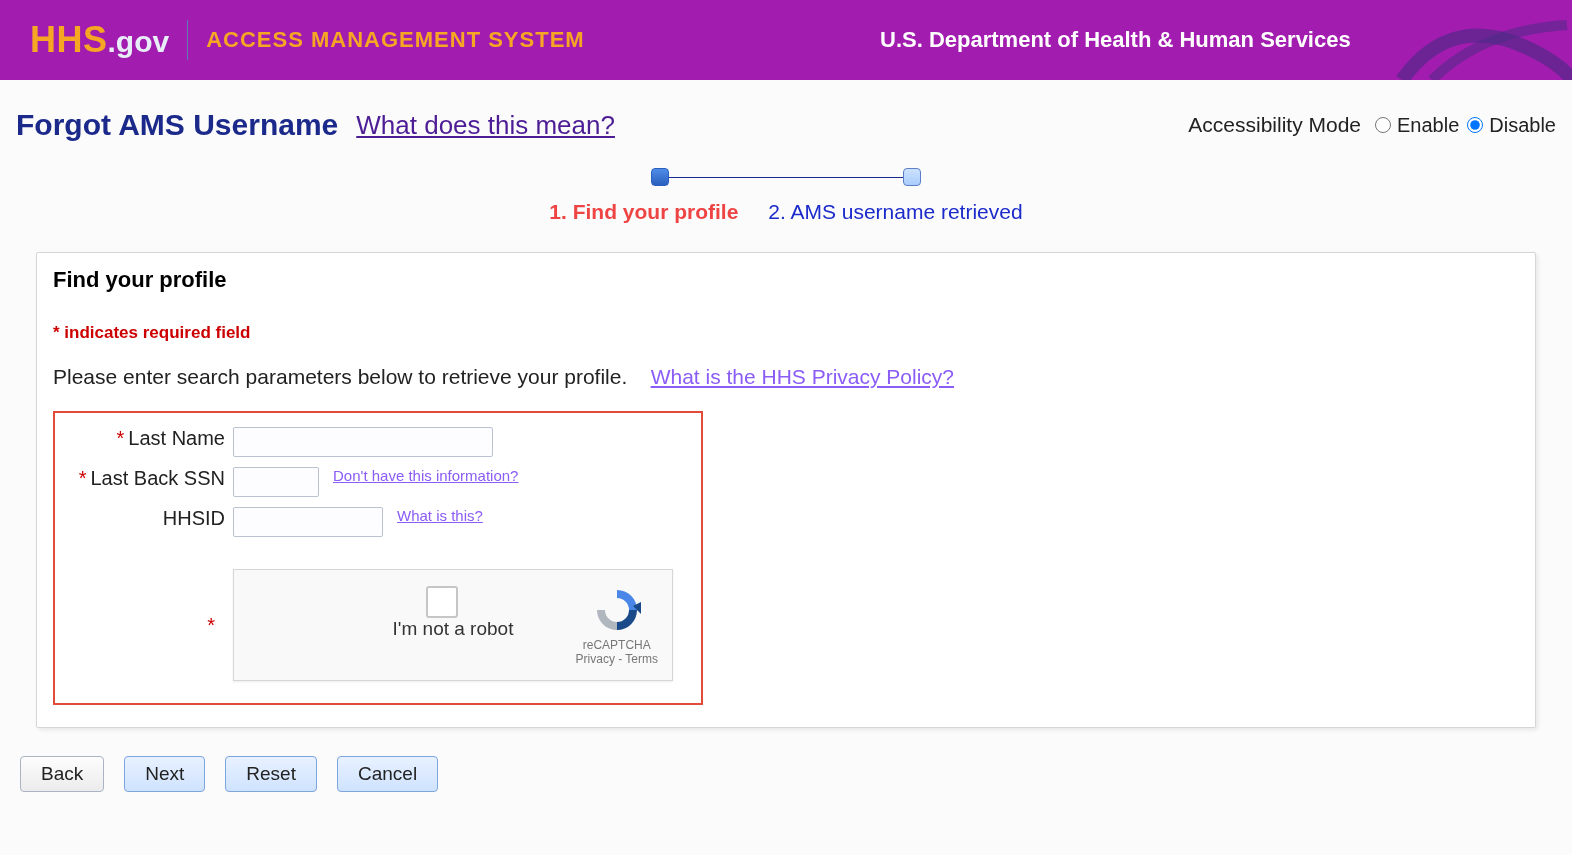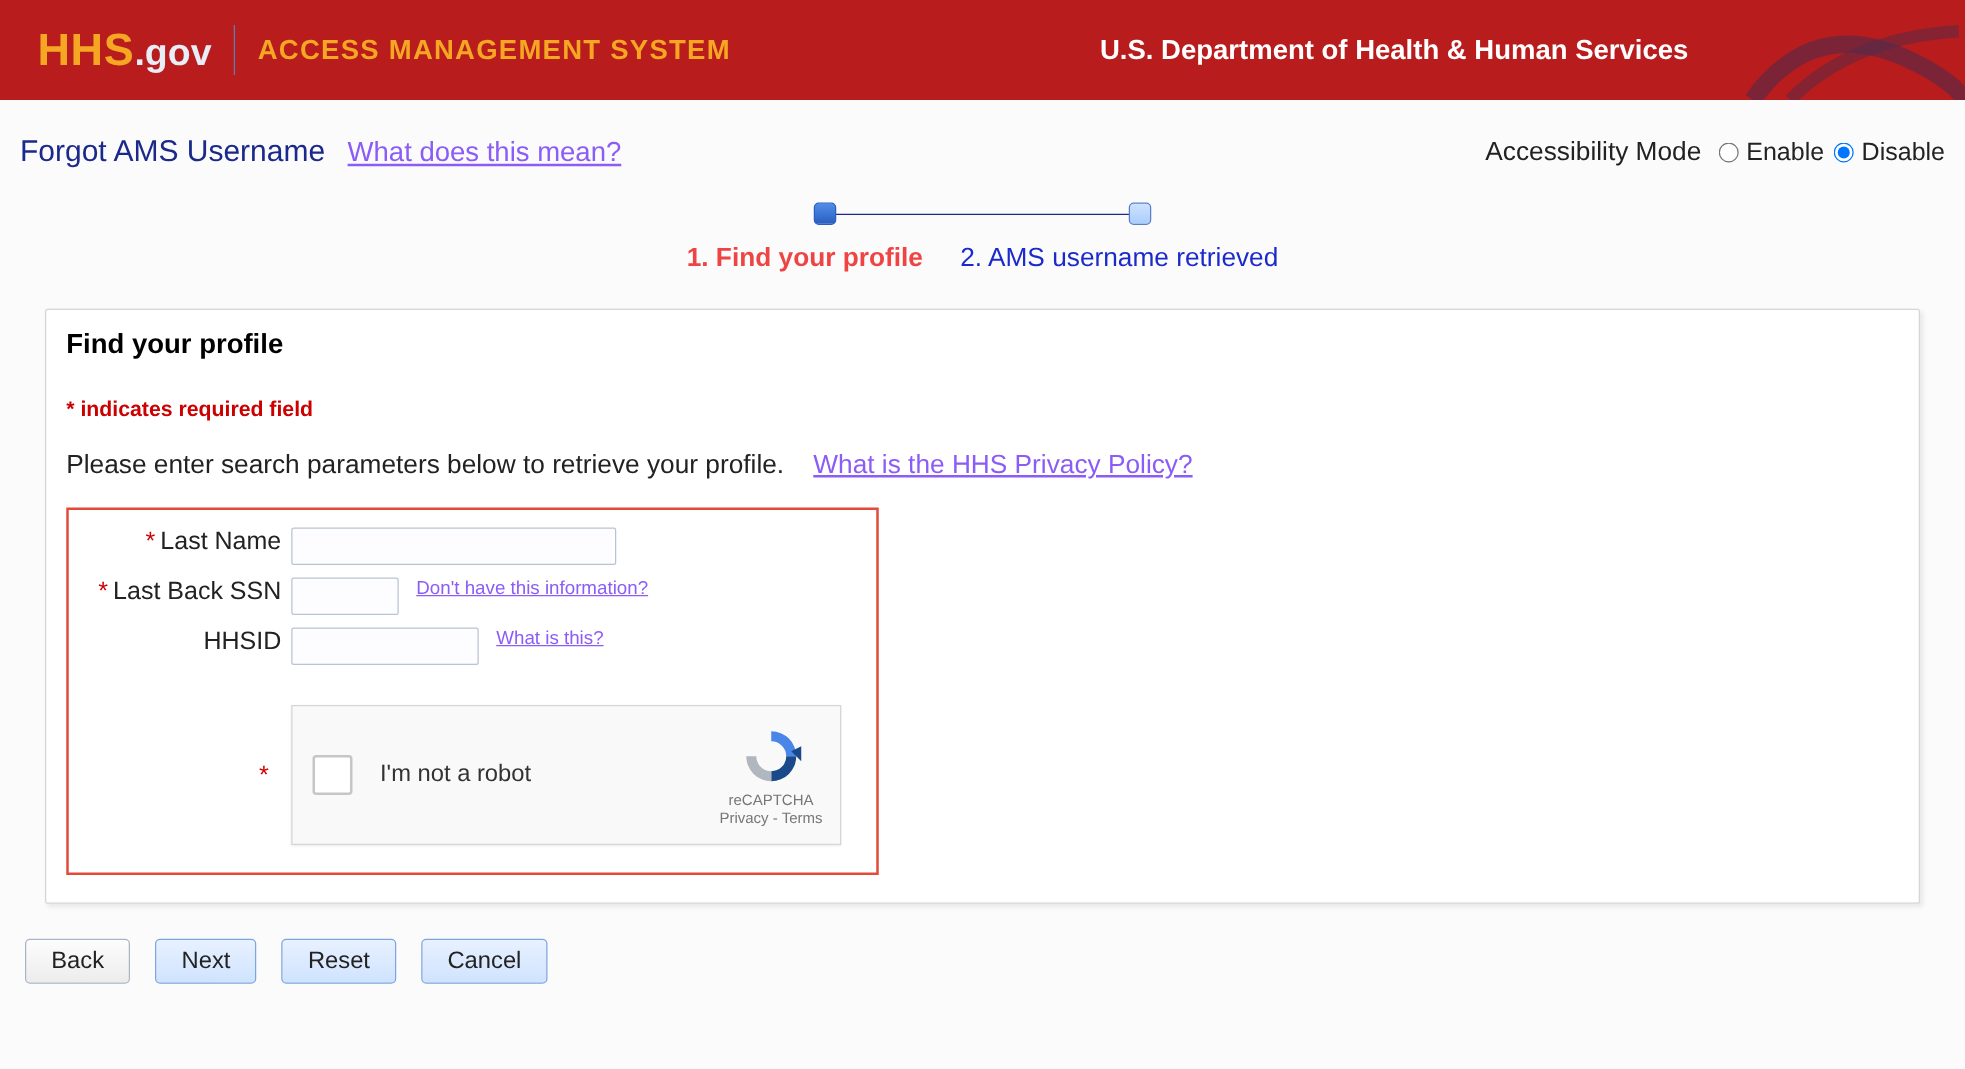--- a/index.html
+++ b/index.html
@@ -1,29 +1,29 @@
 <!DOCTYPE html>
 <html><head>
 <meta charset="utf-8">
 <style>
   * { box-sizing: border-box; margin: 0; padding: 0; }
   body { font-family: Arial, Helvetica, sans-serif; background: #fbfbfc; color: #222; width: 1572px; }
-  .header { background: #b91c1c; height: 80px; display: flex; align-items: center; padding: 0 30px; position: relative; overflow: hidden; }
+  .header { background: #a21caf; height: 80px; display: flex; align-items: center; padding: 0 30px; position: relative; overflow: hidden; }
   .header-logo { display: flex; align-items: baseline; }
   .hhs { font-size: 36px; font-weight: bold; color: #f5a623; letter-spacing: 0.5px; }
   .gov { font-size: 30px; font-weight: bold; color: #e8eef7; }
   .header-divider { width: 1px; height: 40px; background: #5a7fb0; margin: 0 18px; }
   .app-name { color: #f5a623; font-size: 22px; font-weight: bold; letter-spacing: 1px; }
   .dept-name { color: #fff; font-size: 22px; font-weight: bold; position: absolute; left: 880px; }
   .header-swirl { position: absolute; right: 0; top: 0; height: 80px; width: 180px; opacity: 0.6; }
   .header-swirl svg { width: 100%; height: 100%; }
 
   .title-row { display: flex; align-items: center; padding: 28px 16px 8px 16px; }
-  .page-title { font-size: 24px; font-weight: normal; color: #1b2a8a; }
-  .title-link { font-size: 22px; color: #8b5cf6; text-decoration: underline; margin-left: 18px; }
+  .page-title { font-size: 30px; font-weight: bold; color: #1b2a8a; }
+  .title-link { font-size: 26px; color: #4c1d95; text-decoration: underline; margin-left: 18px; }
   .spacer { flex: 1; }
   .acc-label { font-size: 21px; color: #222; margin-right: 6px; }
   .radio-group { display: inline-flex; align-items: center; gap: 6px; font-size: 20px; margin-left: 8px; }
   .radio-group input[type="radio"] { width: 16px; height: 16px; }
 
   .stepper { text-align: center; margin-top: 18px; }
   .step-track { position: relative; display: inline-block; width: 270px; height: 20px; }
   .step-line { position: absolute; top: 9px; left: 8px; right: 8px; height: 1px; background: #1b2a8a; }
   .step-node { position: absolute; top: 0; width: 18px; height: 18px; border-radius: 4px; border: 1px solid #5c7ec8; background: linear-gradient(#cde2ff,#a9cdfb); }
   .step-node.active { background: linear-gradient(#4f8de8,#2a5fbf); border-color:#2a5fbf; }
@@ -45,21 +45,21 @@
   .req { color: #cc0000; margin-right: 4px; }
   .text-input { height: 30px; border: 1px solid #b9c3d2; border-radius: 2px; padding: 2px 6px; font-size: 16px; background:#fdfdff; }
   .w260 { width: 260px; }
   .w86 { width: 86px; }
   .w150 { width: 150px; }
   .cal-icon { margin-left: 6px; display: inline-flex; }
   .inline-link { font-size: 15px; margin-left: 14px; }
 
   .captcha-row { display: flex; align-items: center; margin-top: 28px; }
   .captcha-req { width: 160px; text-align: right; padding-right: 18px; color: #cc0000; font-size: 20px; }
-  .recaptcha { width: 440px; height: 112px; border: 1px solid #d6d6d6; background: #f9f9f9; display: flex; align-items: center; padding: 0 16px; position: relative; box-shadow: 0 1px 2px rgba(0,0,0,0.08); }
+  .recaptcha { width: 440px; height: 112px; border: 1px solid #d6d6d6; background: #f9f9f9; display: flex; align-items: center; padding: 16px 16px; position: relative; box-shadow: 0 1px 2px rgba(0,0,0,0.08); flex-direction: column; }
   .recaptcha-check { width: 32px; height: 32px; border: 2px solid #c6c6c6; border-radius: 3px; background: #fff; margin-right: 22px; }
   .recaptcha-text { font-size: 19px; color: #333; }
   .recaptcha-right { position: absolute; right: 14px; top: 14px; text-align: center; font-size: 12px; color: #777; }
   .recaptcha-right svg { width: 52px; height: 52px; display: block; margin: 0 auto 2px auto; }
   .recaptcha-right .pt { font-size: 12px; }
 
   .button-row { padding: 18px 20px; display: flex; gap: 20px; }
   .btn { font-size: 19px; padding: 6px 20px; border-radius: 4px; border: 1px solid #a9b4c4; background: linear-gradient(#fdfdfd,#ececec); cursor: pointer; color: #222; }
   .btn.primary { background: linear-gradient(#e8f1ff,#cfe3ff); border-color: #7da5de; }
 </style>

